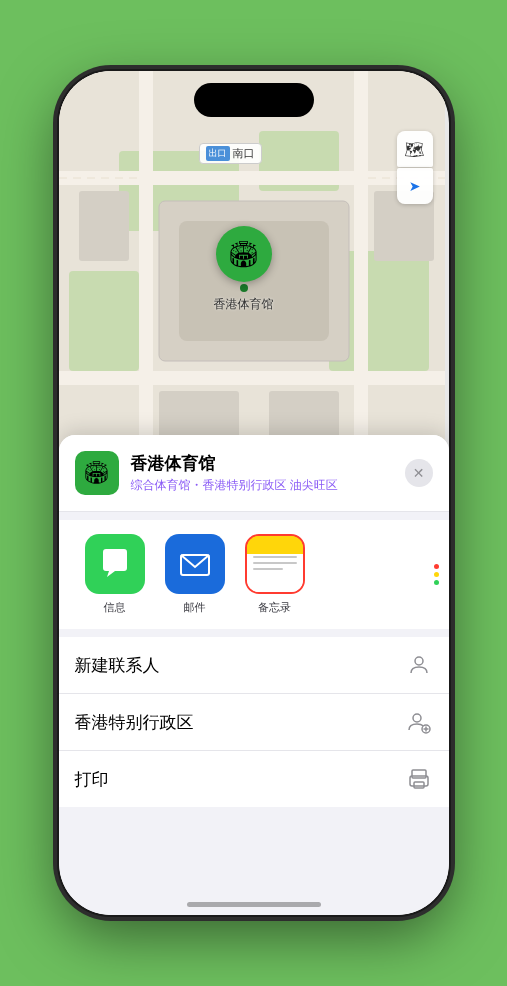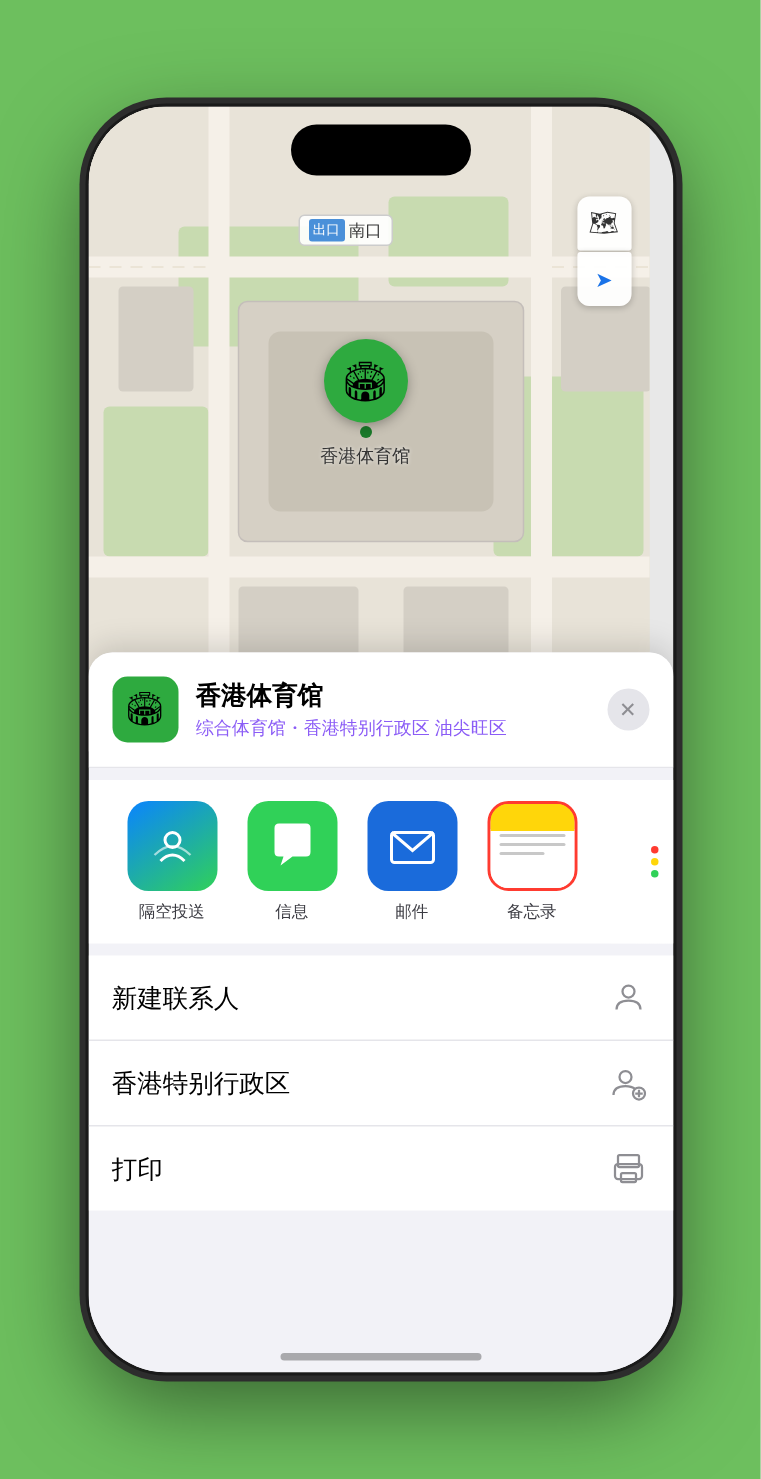--- a/index.html
+++ b/index.html
@@ -63,21 +63,21 @@
       margin-left: auto;
       display: flex;
       align-items: center;
       gap: 6px;
     }
     
     .map-area {
       position: absolute;
       top: 0;
       left: 0;
-      right: 16px;
+      right: 4px;
       height: 430px;
       background: #e5e0d5;
       overflow: hidden;
       padding-left: 45px;
     }
     
     .map-controls {
       position: absolute;
       top: 60px;
       right: 12px;
@@ -388,30 +388,20 @@
         <div class="location-icon">🏟</div>
         <div class="location-info">
           <div class="location-name">香港体育馆</div>
           <div class="location-sub">综合体育馆・香港特别行政区 油尖旺区</div>
         </div>
         <div class="close-btn">✕</div>
       </div>
 
       <div class="share-row">
 
-        <div class="share-item">
-          <div class="share-app-icon airdrop">
-            <svg width="32" height="32" viewBox="0 0 32 32">
-              <circle cx="16" cy="12" r="5" fill="none" stroke="white" stroke-width="2"></circle>
-              <path d="M8 26 Q16 18 24 26" fill="none" stroke="white" stroke-width="2"></path>
-              <path d="M4 22 Q16 10 28 22" fill="none" stroke="white" stroke-width="1.5" opacity="0.6"></path>
-            </svg>
-          </div>
-          <span class="share-app-label">隔空投送</span>
-        </div>
 
         <div class="share-item">
           <div class="share-app-icon messages">
             <svg width="36" height="36" viewBox="0 0 36 36">
               <path d="M6 6 Q6 3 9 3 L27 3 Q30 3 30 6 L30 22 Q30 25 27 25 L18 25 L10 31 L12 25 L9 25 Q6 25 6 22 Z" fill="white"></path>
             </svg>
           </div>
           <span class="share-app-label">信息</span>
         </div>
 

